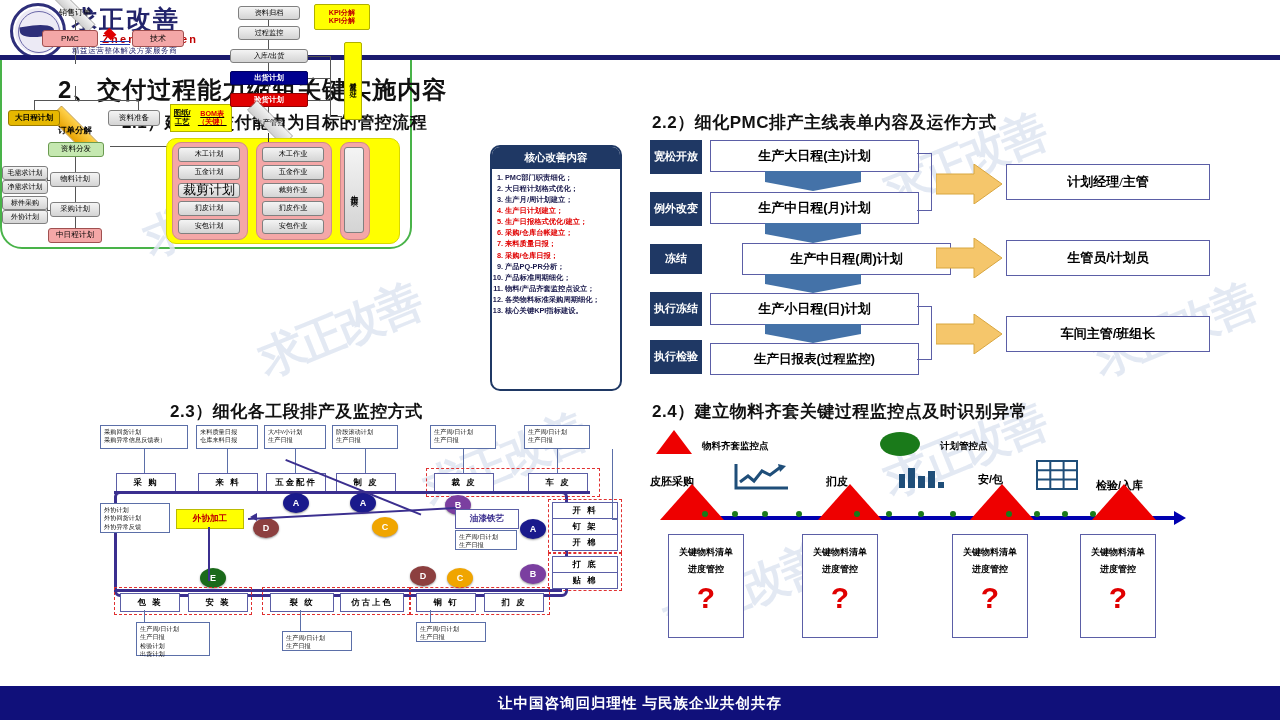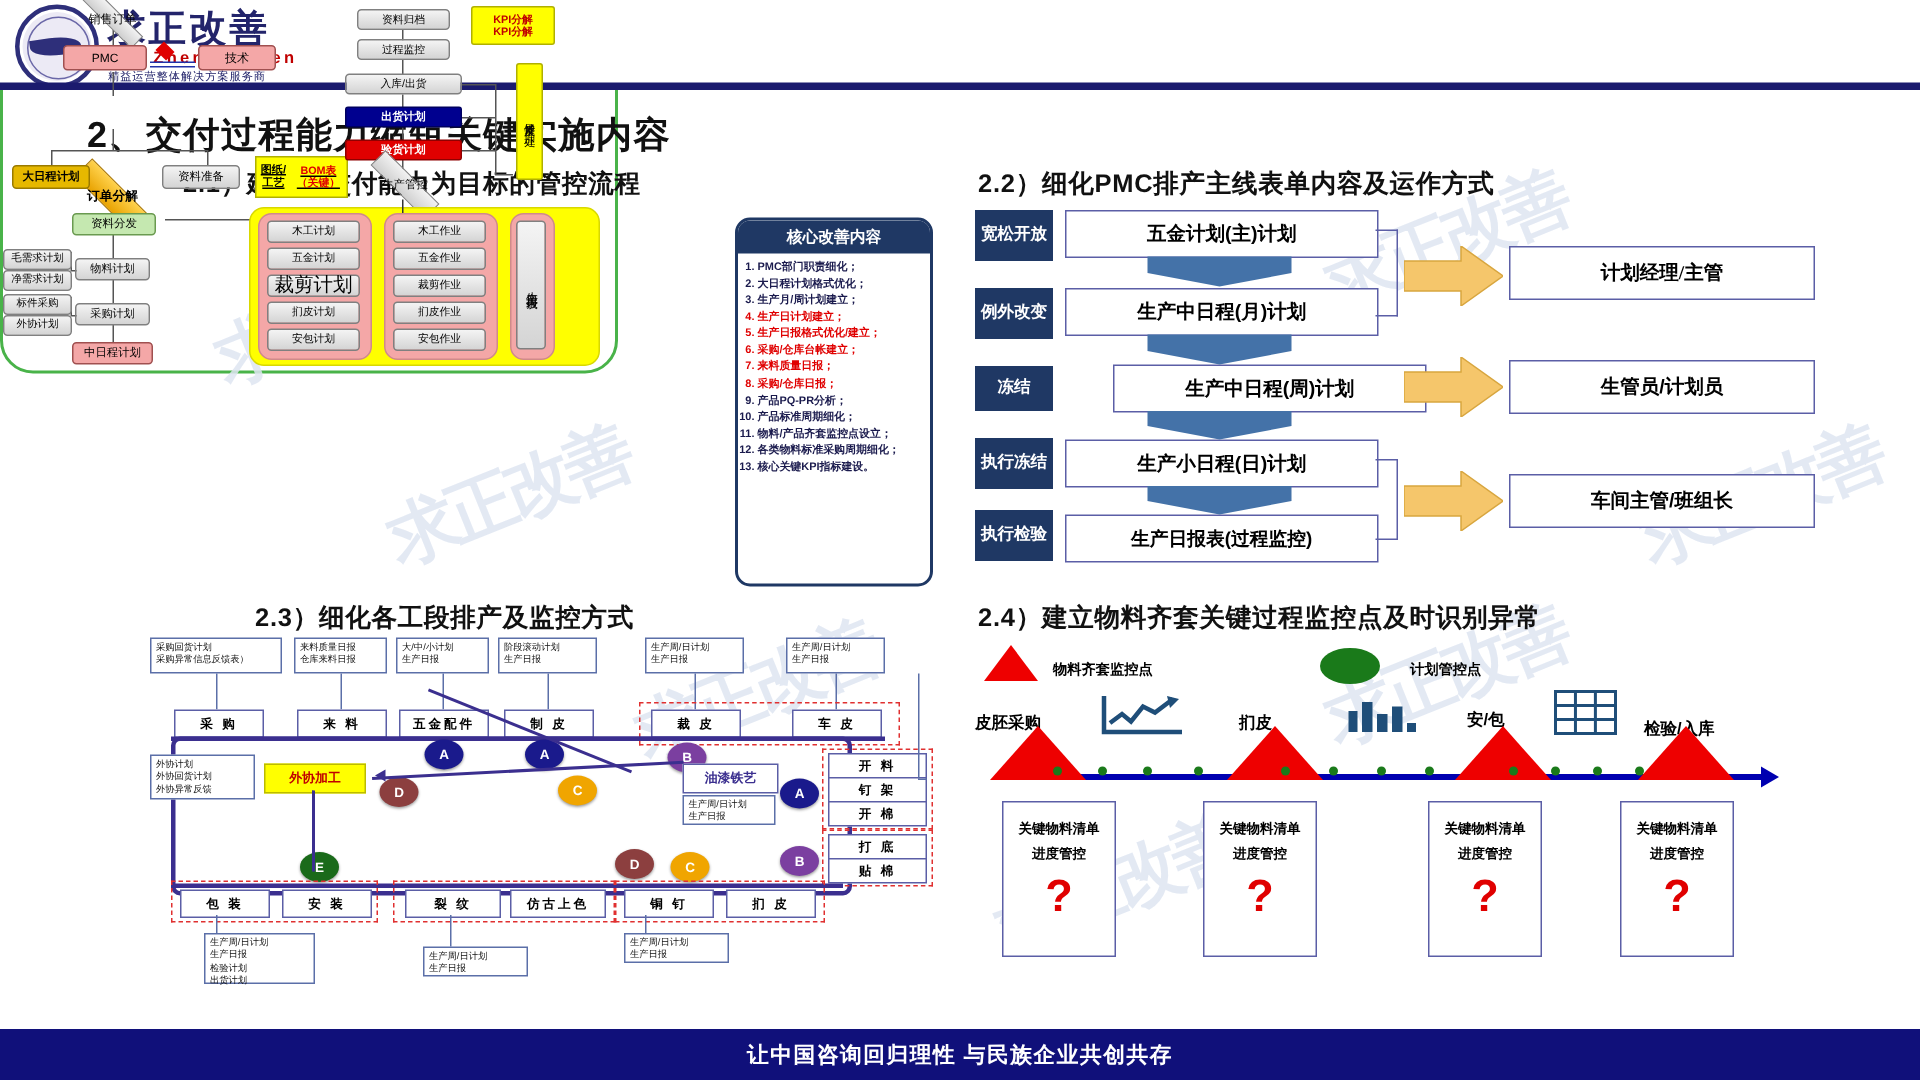--- a/index.html
+++ b/index.html
@@ -294,21 +294,21 @@
     <div class="stage" style="left:0;top:108px;height:30px;">
         <span>冻结</span>
       </div>
     <div class="stage" style="left:0;top:156px;height:34px;">
         <span>执行冻结</span>
       </div>
     <div class="stage" style="left:0;top:204px;height:34px;">
         <span>执行检验</span>
       </div>
 
-    <div class="planbox" style="left:60px;top:4px;width:207px;height:30px;">五金计划(主)计划</div>
+    <div class="planbox" style="left:60px;top:4px;width:207px;height:30px;">生产大日程(主)计划</div>
     <div class="planbox" style="left:60px;top:56px;width:207px;height:30px;">生产中日程(月)计划</div>
     <div class="planbox" style="left:60px;top:107px;width:207px;height:30px;margin-left:32px;">生产中日程(周)计划</div>
     <div class="planbox" style="left:60px;top:157px;width:207px;height:30px;">生产小日程(日)计划</div>
     <div class="planbox" style="left:60px;top:207px;width:207px;height:30px;font-size:12.5px;">生产日报表(过程监控)</div>
 
     <div class="dnarrow" style="left:115px;top:35px;width:96px;height:20px;--hw:48px;--th:9px;">
         <div class="stem"></div>
         <div class="tip"></div>
       </div>
     <div class="dnarrow" style="left:115px;top:87px;width:96px;height:20px;--hw:48px;--th:9px;">

